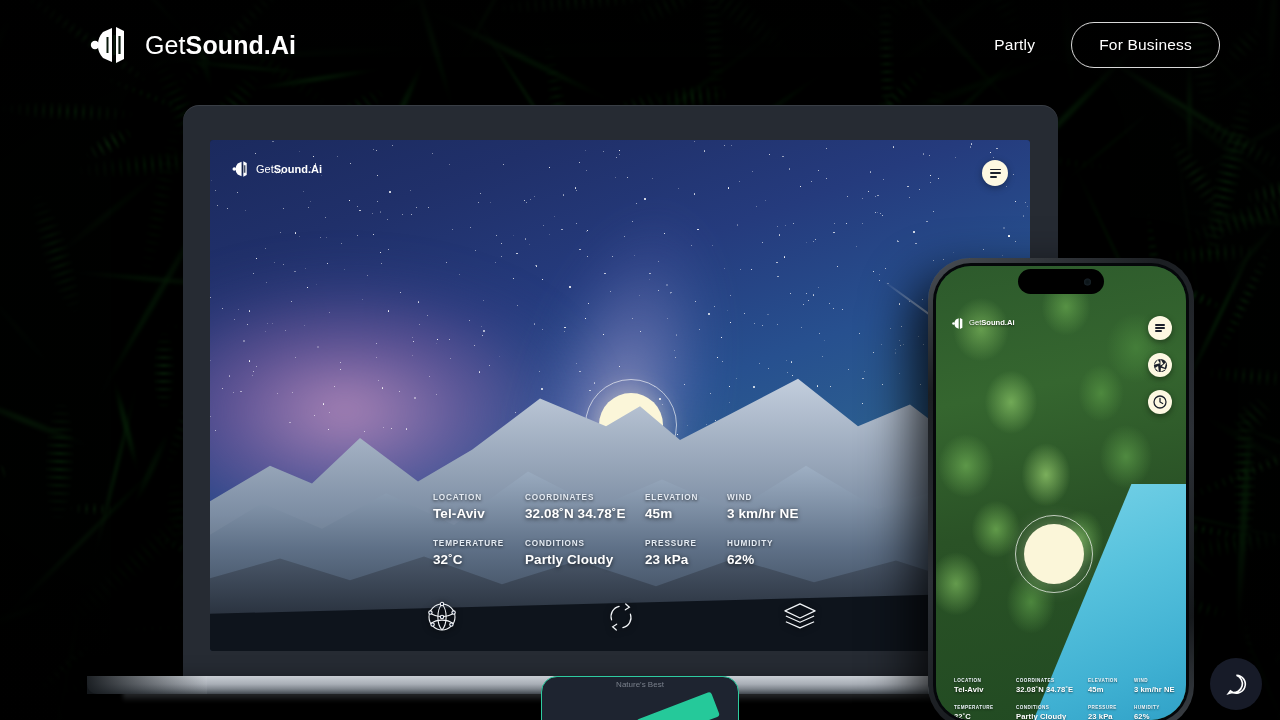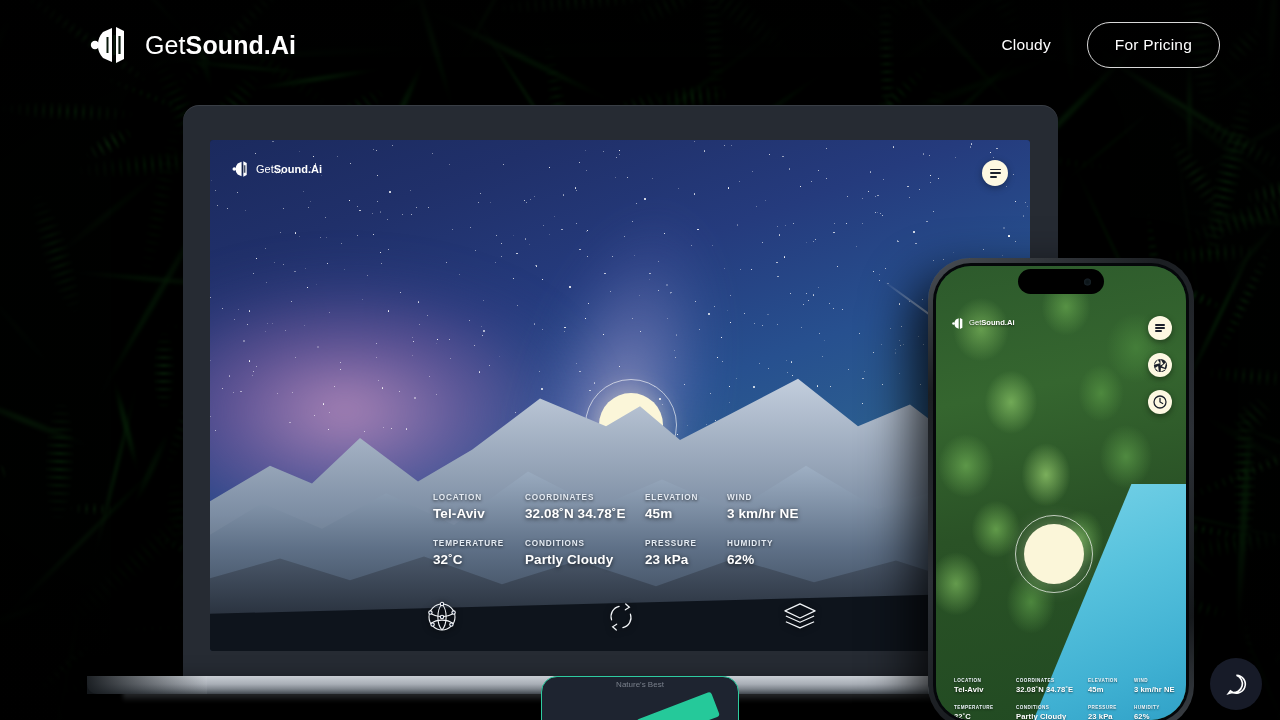--- a/index.html
+++ b/index.html
@@ -485,22 +485,22 @@
         <path d="M13 8 L22 4 L22 38 L13 34 A19 19 0 0 1 13 8 Z" fill="#fff"></path>
         <path d="M26 3 L34 7 L34 35 L26 39 Z" fill="#fff"></path>
         <path d="M24.5 11 L24.5 31" stroke="#0a1a0d" stroke-width="2.2" fill="none"></path>
         <path d="M29.5 12 L29.5 30" stroke="#0a1a0d" stroke-width="2.2" fill="none"></path>
         <path d="M17.5 13 L17.5 29" stroke="#0a1a0d" stroke-width="2" fill="none"></path>
       </svg>
     </span>
     <span class="brand-name"><span>Get</span><b>Sound.Ai</b></span>
   </div>
   <nav class="nav-right">
-    <a class="nav-link" href="#">Cloudy</a>
-    <button class="nav-cta">For Pricing</button>
+    <a class="nav-link" href="#">Partly</a>
+    <button class="nav-cta">For Business</button>
   </nav>
 </header>
 
 <div class="laptop">
   <div class="laptop-lid"></div>
 
   <div class="laptop-screen">
     <div class="sky"></div>
     <div class="sky-purple"></div>
     <div class="milkyway"></div>

